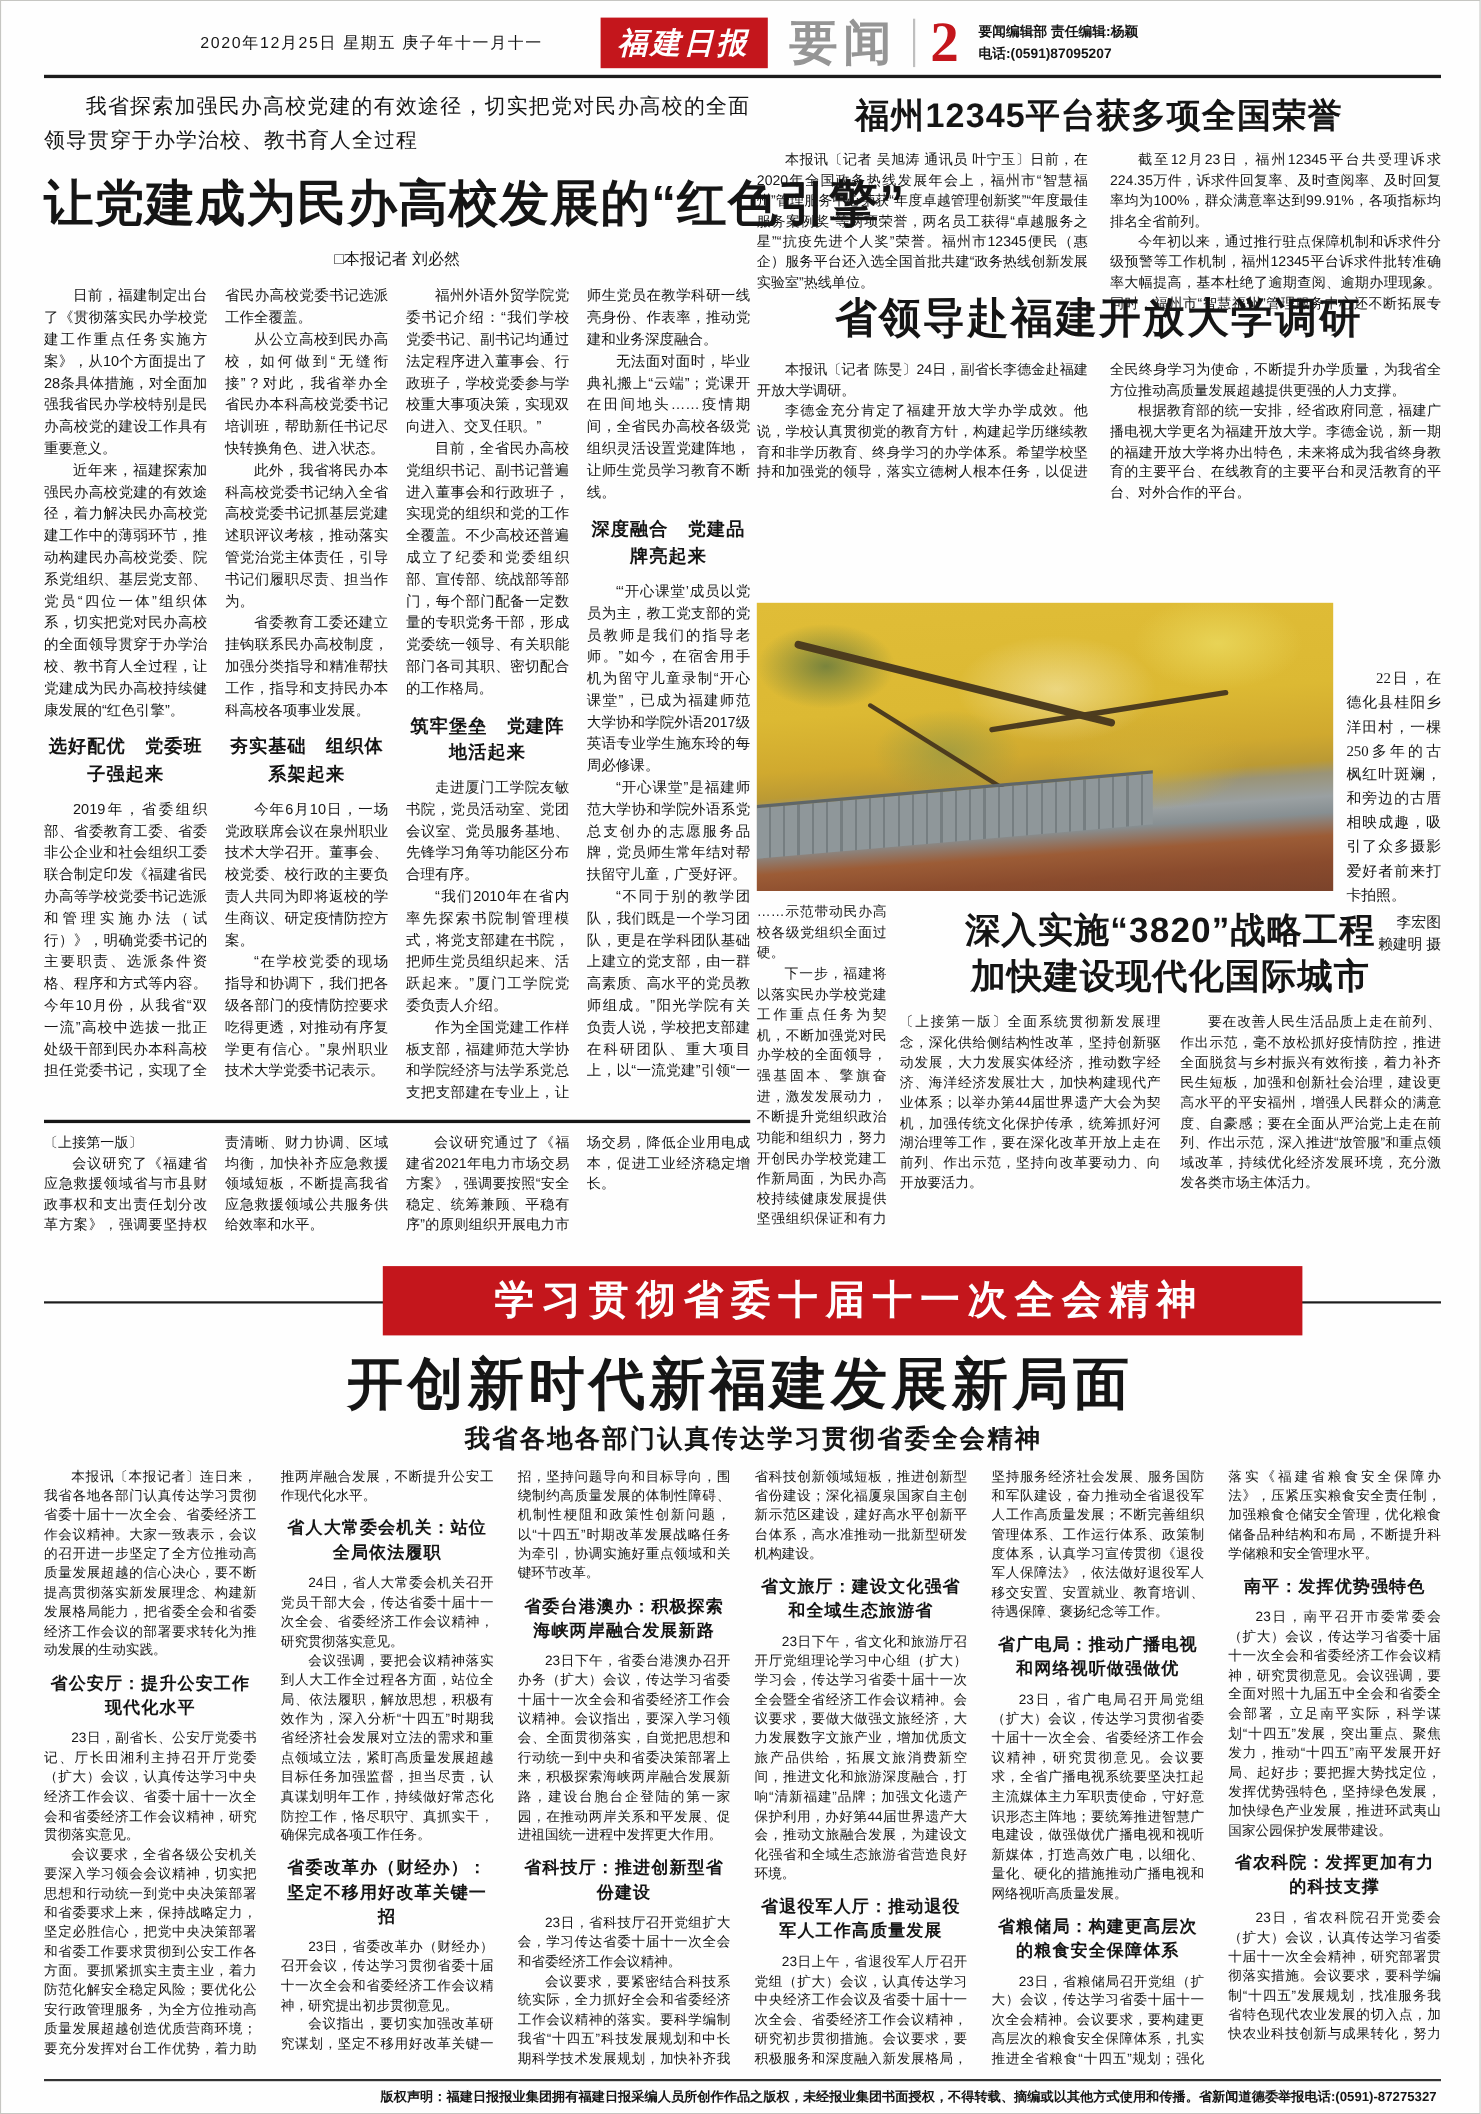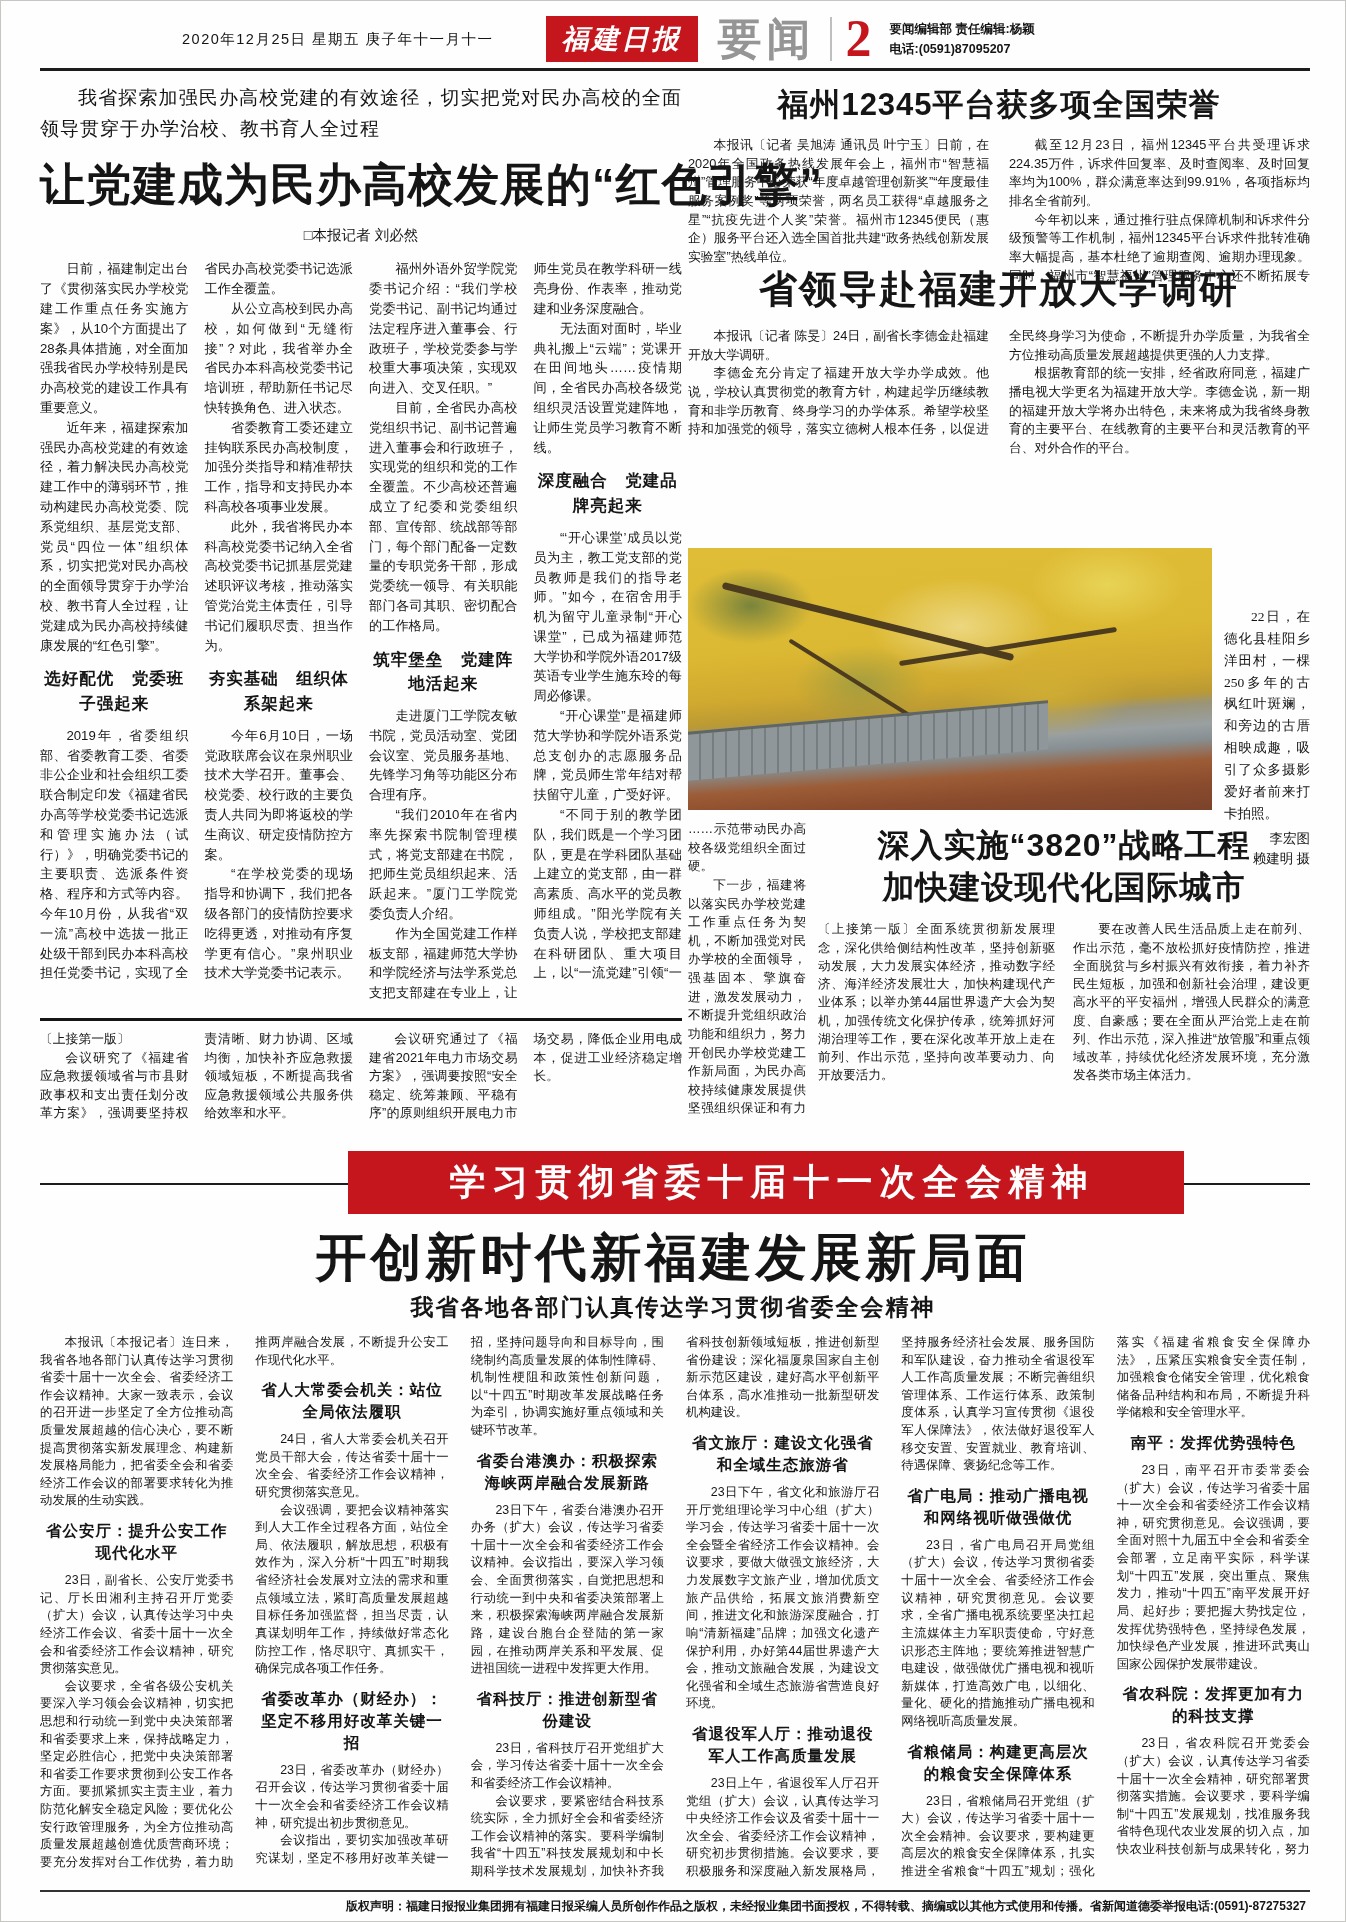--- a/index.html
+++ b/index.html
@@ -76,21 +76,21 @@
                   line-height:1.32;white-space:nowrap;}
   .art-c-body{margin-top:12px;height:190px;column-count:2;column-gap:18px;
               font-size:12.6px;line-height:1.45;overflow:hidden;}
   
   .banner-rule{position:absolute;left:40px;top:1183px;width:1270px;height:2px;background:#1c1c1c;}
   .banner{position:absolute;left:348px;top:1151px;width:824px;height:63px;background:#c4161c;
           display:flex;align-items:center;justify-content:center;color:#fff;
           font-size:36px;font-weight:900;letter-spacing:7px;white-space:nowrap;padding-left:12px;}
   .conf-headline{position:absolute;left:130px;top:1224px;width:1086px;text-align:center;
                  font-size:51px;font-weight:900;letter-spacing:4px;white-space:nowrap;}
-  .conf-subtitle{position:absolute;left:130px;top:1292px;width:1086px;text-align:center;
+  .conf-subtitle{position:absolute;left:142px;top:1292px;width:1086px;text-align:center;
                  font-size:23px;font-weight:bold;letter-spacing:2px;white-space:nowrap;}
   .conf-body{position:absolute;left:40px;top:1334px;width:1270px;height:548px;
              column-count:6;column-gap:22px;font-size:12.4px;line-height:1.42;overflow:hidden;}
   .conf-body .flow-head{font-size:15.5px;margin:10px 0 8px;}
   
   .footer{position:absolute;left:40px;top:1890px;width:1270px;border-top:2px solid #333;
           padding-top:6px;display:flex;justify-content:flex-end;
           font-size:12px;font-weight:bold;}
   .footer-left{padding-left:70px;}
   .footer-right{padding-right:4px;}
@@ -115,22 +115,22 @@
   <div class="lead">
     <div class="kicker">我省探索加强民办高校党建的有效途径，切实把党对民办高校的全面领导贯穿于办学治校、教书育人全过程</div>
     <div class="lead-headline">让党建成为民办高校发展的“红色引擎”</div>
     <div class="byline">□本报记者 刘必然</div>
     <div class="lead-body">
         <p class="para">日前，福建制定出台了《贯彻落实民办学校党建工作重点任务实施方案》，从10个方面提出了28条具体措施，对全面加强我省民办学校特别是民办高校党的建设工作具有重要意义。</p>
         <p class="para">近年来，福建探索加强民办高校党建的有效途径，着力解决民办高校党建工作中的薄弱环节，推动构建民办高校党委、院系党组织、基层党支部、党员“四位一体”组织体系，切实把党对民办高校的全面领导贯穿于办学治校、教书育人全过程，让党建成为民办高校持续健康发展的“红色引擎”。</p>
         <div class="flow-head">选好配优　党委班子强起来</div>
         <p class="para">2019年，省委组织部、省委教育工委、省委非公企业和社会组织工委联合制定印发《福建省民办高等学校党委书记选派和管理实施办法（试行）》，明确党委书记的主要职责、选派条件资格、程序和方式等内容。今年10月份，从我省“双一流”高校中选拔一批正处级干部到民办本科高校担任党委书记，实现了全省民办高校党委书记选派工作全覆盖。</p>
         <p class="para">从公立高校到民办高校，如何做到“无缝衔接”？对此，我省举办全省民办本科高校党委书记培训班，帮助新任书记尽快转换角色、进入状态。</p>
+        <p class="para">此外，我省将民办本科高校党委书记纳入全省高校党委书记抓基层党建述职评议考核，推动落实管党治党主体责任，引导书记们履职尽责、担当作为。</p>
         <p class="para">省委教育工委还建立挂钩联系民办高校制度，加强分类指导和精准帮扶工作，指导和支持民办本科高校各项事业发展。</p>
-        <p class="para">此外，我省将民办本科高校党委书记纳入全省高校党委书记抓基层党建述职评议考核，推动落实管党治党主体责任，引导书记们履职尽责、担当作为。</p>
         <div class="flow-head">夯实基础　组织体系架起来</div>
         <p class="para">今年6月10日，一场党政联席会议在泉州职业技术大学召开。董事会、校党委、校行政的主要负责人共同为即将返校的学生商议、研定疫情防控方案。</p>
         <p class="para">“在学校党委的现场指导和协调下，我们把各级各部门的疫情防控要求吃得更透，对推动有序复学更有信心。”泉州职业技术大学党委书记表示。</p>
         <p class="para">福州外语外贸学院党委书记介绍：“我们学校党委书记、副书记均通过法定程序进入董事会、行政班子，学校党委参与学校重大事项决策，实现双向进入、交叉任职。”</p>
         <p class="para">目前，全省民办高校党组织书记、副书记普遍进入董事会和行政班子，实现党的组织和党的工作全覆盖。不少高校还普遍成立了纪委和党委组织部、宣传部、统战部等部门，每个部门配备一定数量的专职党务干部，形成党委统一领导、有关职能部门各司其职、密切配合的工作格局。</p>
         <div class="flow-head">筑牢堡垒　党建阵地活起来</div>
         <p class="para">走进厦门工学院友敏书院，党员活动室、党团会议室、党员服务基地、先锋学习角等功能区分布合理有序。</p>
         <p class="para">“我们2010年在省内率先探索书院制管理模式，将党支部建在书院，把师生党员组织起来、活跃起来。”厦门工学院党委负责人介绍。</p>
         <p class="para">作为全国党建工作样板支部，福建师范大学协和学院经济与法学系党总支把支部建在专业上，让师生党员在教学科研一线亮身份、作表率，推动党建和业务深度融合。</p>
         <p class="para">无法面对面时，毕业典礼搬上“云端”；党课开在田间地头……疫情期间，全省民办高校各级党组织灵活设置党建阵地，让师生党员学习教育不断线。</p>

